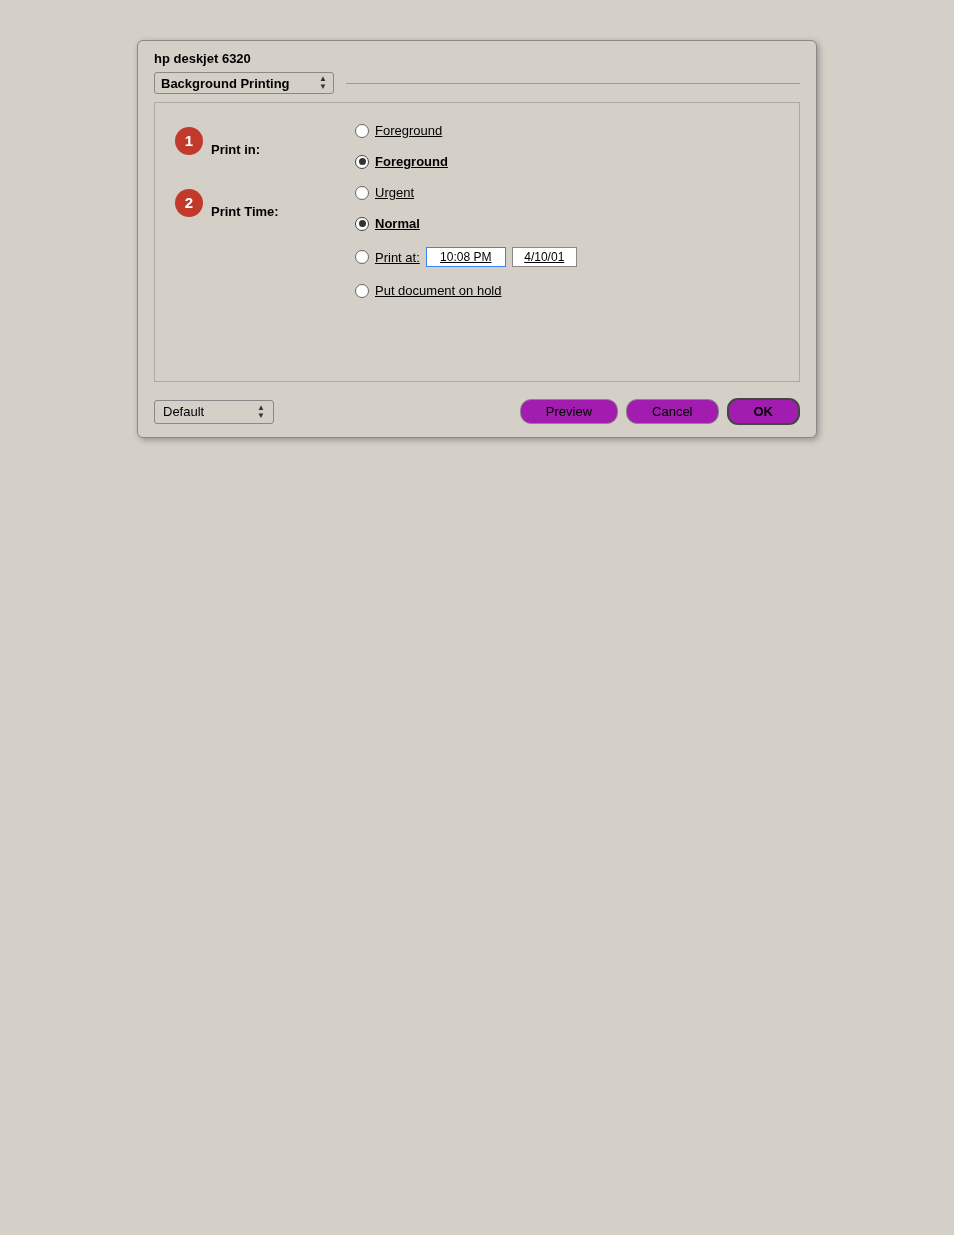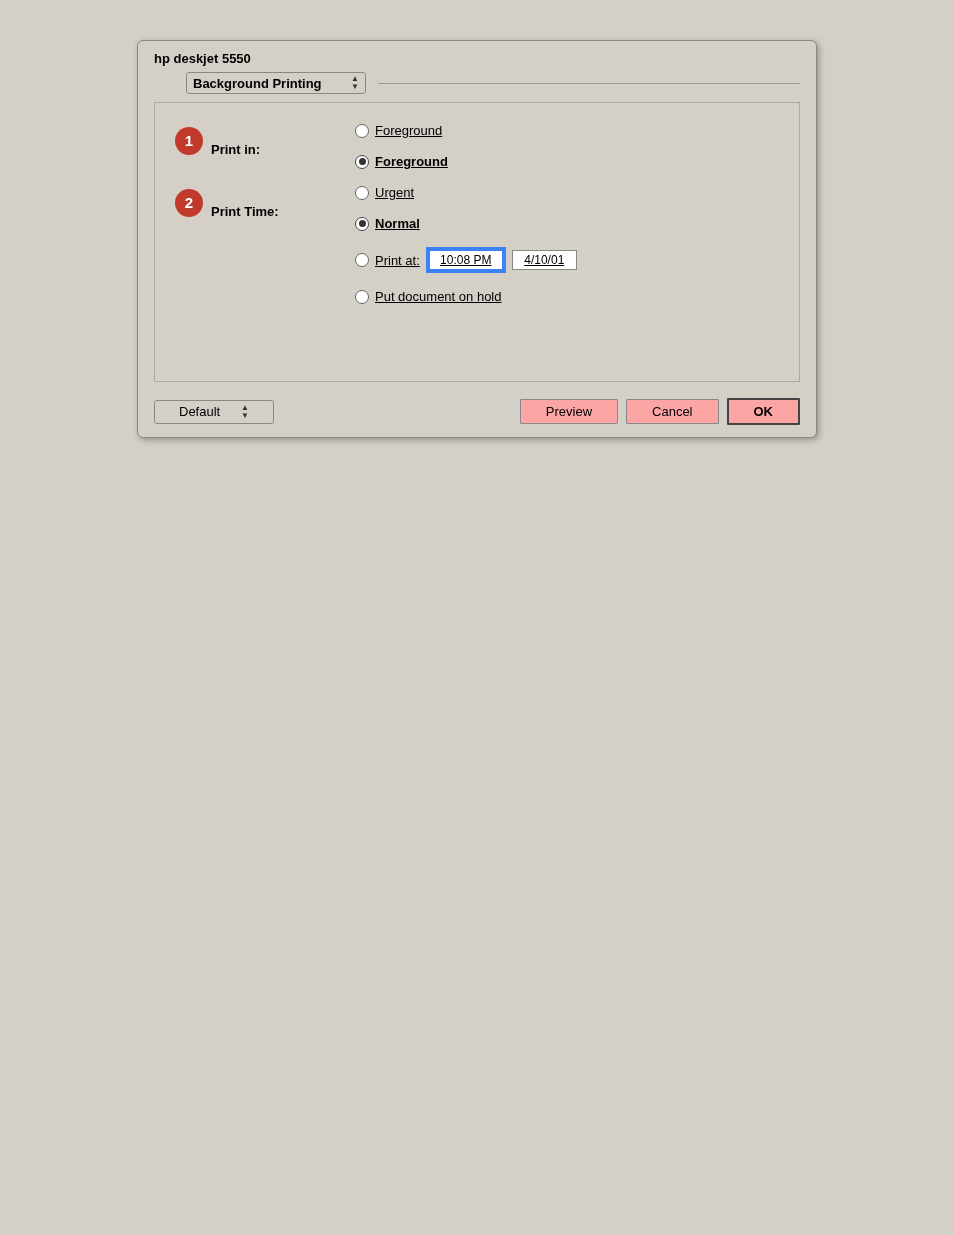--- a/index.html
+++ b/index.html
@@ -48,21 +48,20 @@
       align-items: center;
       background: #d4d0c8;
       border: 1px solid #888;
       border-radius: 3px;
       padding: 2px 6px;
       font-size: 13px;
       font-weight: bold;
       cursor: pointer;
       min-width: 180px;
       justify-content: space-between;
-      margin-left: 32px;
     }
 
     .dropdown-arrows {
       display: flex;
       flex-direction: column;
       font-size: 8px;
       line-height: 1;
       color: #333;
     }
 
@@ -154,21 +153,21 @@
       font-weight: bold;
     }
 
     .print-at-row {
       display: flex;
       align-items: center;
       gap: 6px;
     }
 
     .time-input {
-      border: 4px solid #3b82f6;
+      border: 1px solid #3b82f6;
       background: white;
       padding: 2px 6px;
       font-size: 12px;
       width: 80px;
       text-align: center;
     }
 
     .date-input {
       border: 1px solid #888;
       background: white;
@@ -191,38 +190,38 @@
       gap: 4px;
       flex: 1;
     }
 
     .default-dropdown {
       display: flex;
       align-items: center;
       background: #d4d0c8;
       border: 1px solid #888;
       border-radius: 3px;
-      padding: 3px 24px;
+      padding: 3px 8px;
       font-size: 13px;
       cursor: pointer;
       gap: 6px;
       min-width: 120px;
       justify-content: space-between;
     }
 
     .footer-buttons {
       display: flex;
       gap: 8px;
       align-items: center;
     }
 
     .btn {
-      background: #fca5a5;
-      border: 1px solid #888;
-      border-radius: 1px;
+      background: #a21caf;
+      border: 1px solid #888;
+      border-radius: 11px;
       padding: 4px 25px;
       font-size: 13px;
       cursor: pointer;
       min-width: 70px;
       text-align: center;
     }
 
     .btn.ok-btn {
       font-weight: bold;
       border: 2px solid #444;
@@ -239,21 +238,21 @@
       align-items: center;
       min-width: 180px;
       flex-shrink: 0;
     }
   </style>
 </head>
 <body>
 
 <div class="dialog">
 
-  <div class="dialog-title">hp deskjet 5550</div>
+  <div class="dialog-title">hp deskjet 6320</div>
 
   <div class="toolbar-row">
     <button class="dropdown-btn">
       <span>Background Printing</span>
       <span class="dropdown-arrows">▲<br>▼</span>
     </button>
     <div class="divider-line"></div>
   </div>
 
   <div class="content-area">

